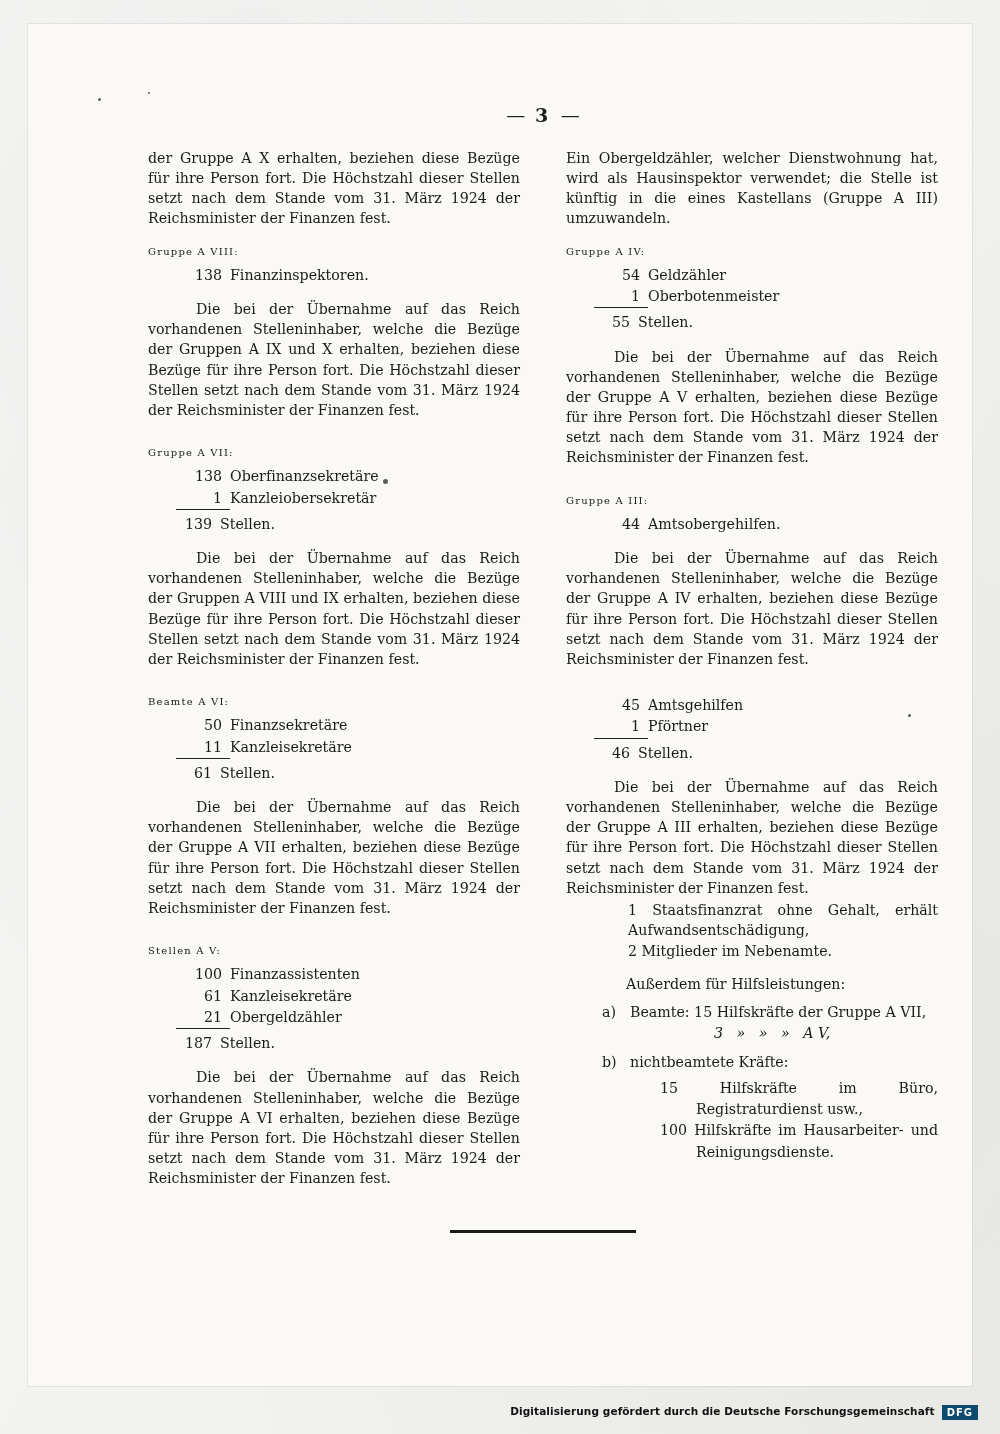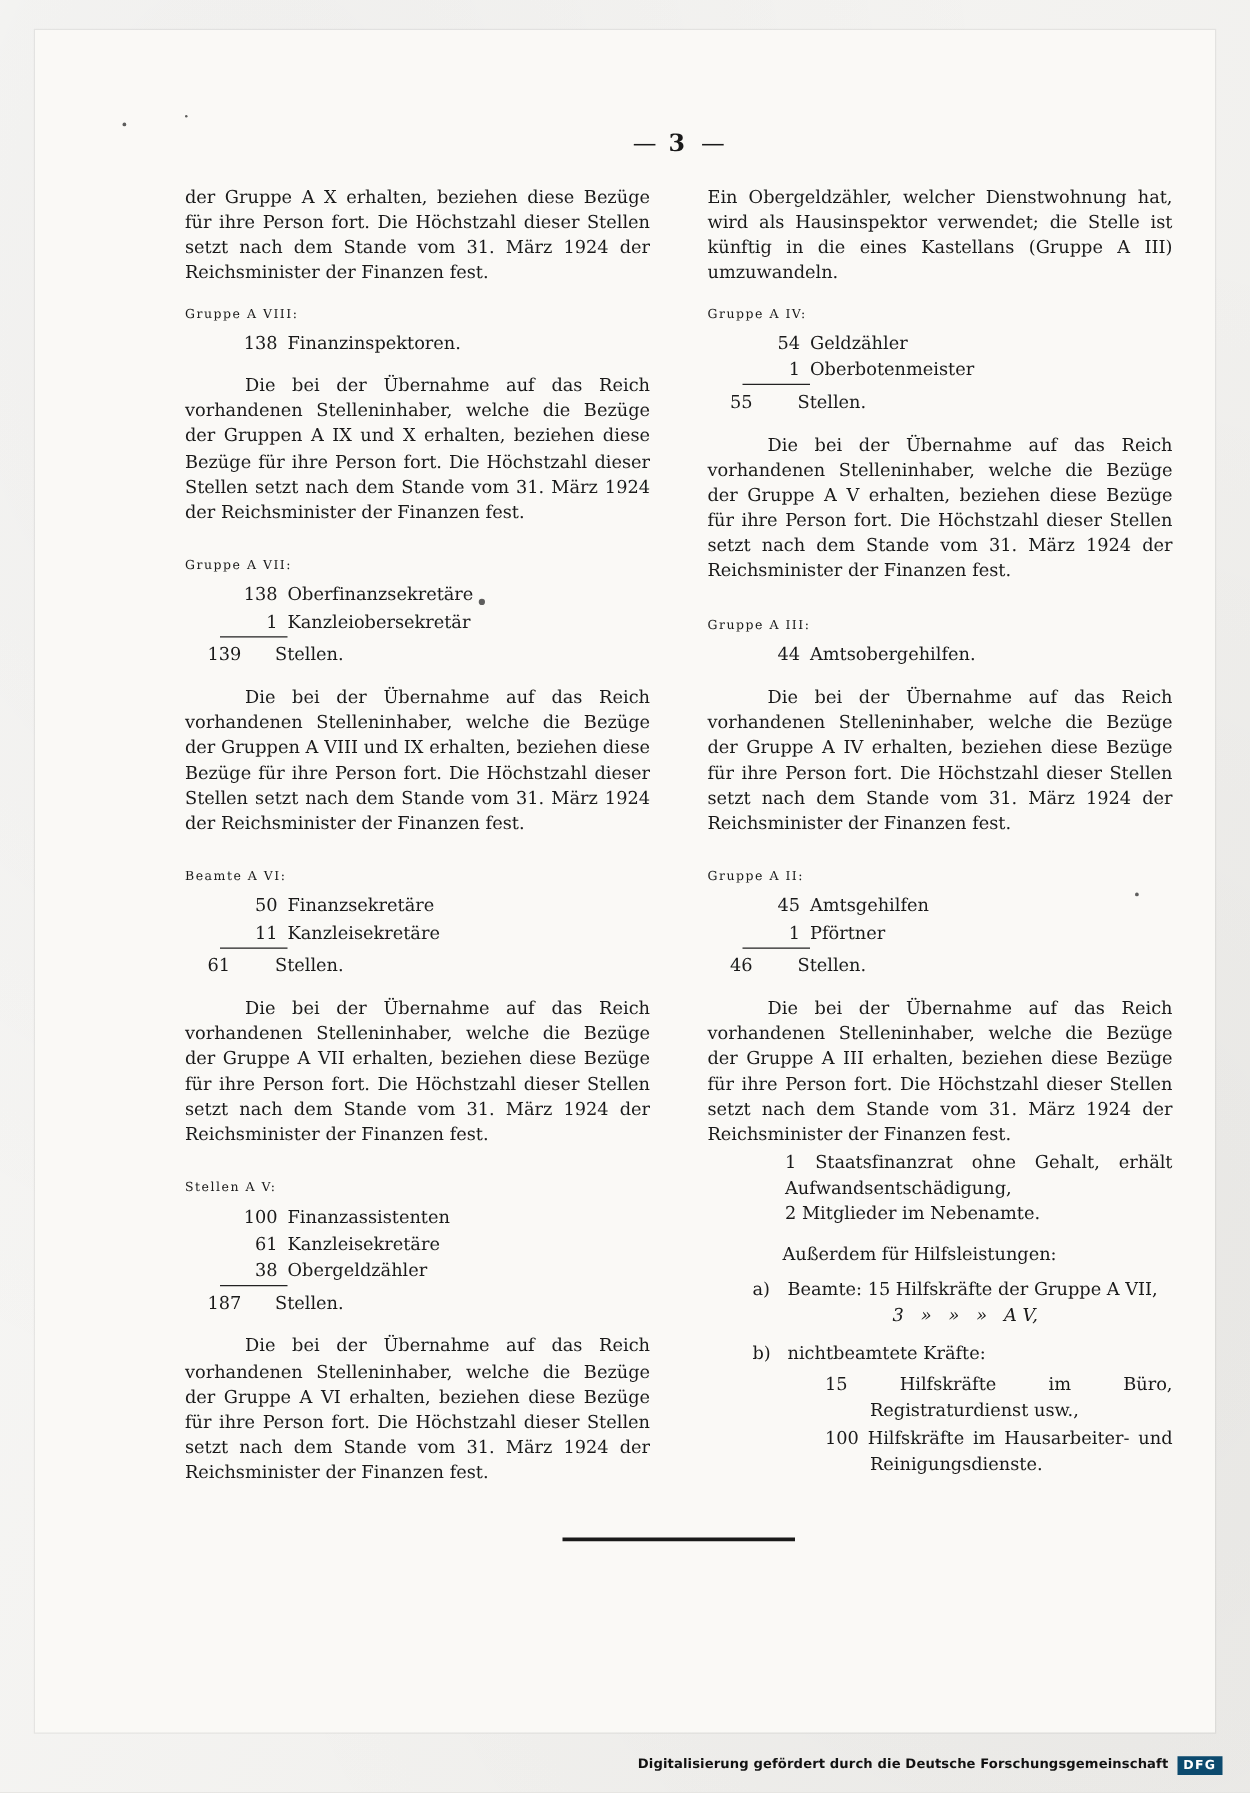--- a/index.html
+++ b/index.html
@@ -100,21 +100,21 @@
   .ruleRow .num {
     border-bottom: 1.6px solid #222;
   }
   .totalrow {
     display: flex;
     margin: 3px 0 4px 18px;
     line-height: 1.5;
   }
   .totalrow .num {
     width: 46px;
-    text-align: left;
+    text-align: right;
     padding-right: 8px;
     flex: none;
   }
   .extra-line {
     margin-left: 62px;
     line-height: 1.45;
   }
   .hilfs-head {
     margin: 12px 0 8px 60px;
   }
@@ -249,21 +249,21 @@
             <div class="countlist">
               <div class="countrow">
                 <span class="num">100</span>
                 <span class="txt">Finanzassistenten</span>
               </div>
               <div class="countrow">
                 <span class="num">61</span>
                 <span class="txt">Kanzleisekretäre</span>
               </div>
               <div class="countrow ruleRow">
-                <span class="num">38</span>
+                <span class="num">21</span>
                 <span class="txt">Obergeldzähler</span>
               </div>
             </div>
             <div class="totalrow">
               <span class="num">187</span>
               <span>Stellen.</span>
             </div>
             <div class="gap-sm"></div>
             <p class="para">Die bei der Übernahme auf das Reich vorhandenen Stelleninhaber, welche die Bezüge der Gruppe A VI erhalten, beziehen diese Bezüge für ihre Person fort. Die Höchstzahl dieser Stellen setzt nach dem Stande vom 31. März 1924 der Reichsminister der Finanzen fest.</p>
           </div>
@@ -306,21 +306,20 @@
                 <span class="txt">Amtsobergehilfen.</span>
               </div>
             </div>
             <div class="gap-sm"></div>
             <p class="para">Die bei der Übernahme auf das Reich vorhandenen Stelleninhaber, welche die Bezüge der Gruppe A IV erhalten, beziehen diese Bezüge für ihre Person fort. Die Höchstzahl dieser Stellen setzt nach dem Stande vom 31. März 1924 der Reichsminister der Finanzen fest.</p>
           </div>
 
           <div class="gap-lg"></div>
 
           <div>
-            <p class="grouphead">Gruppe A II:</p>
             <div class="countlist">
               <div class="countrow">
                 <span class="num">45</span>
                 <span class="txt">Amtsgehilfen</span>
               </div>
               <div class="countrow ruleRow">
                 <span class="num">1</span>
                 <span class="txt">Pförtner</span>
               </div>
             </div>

